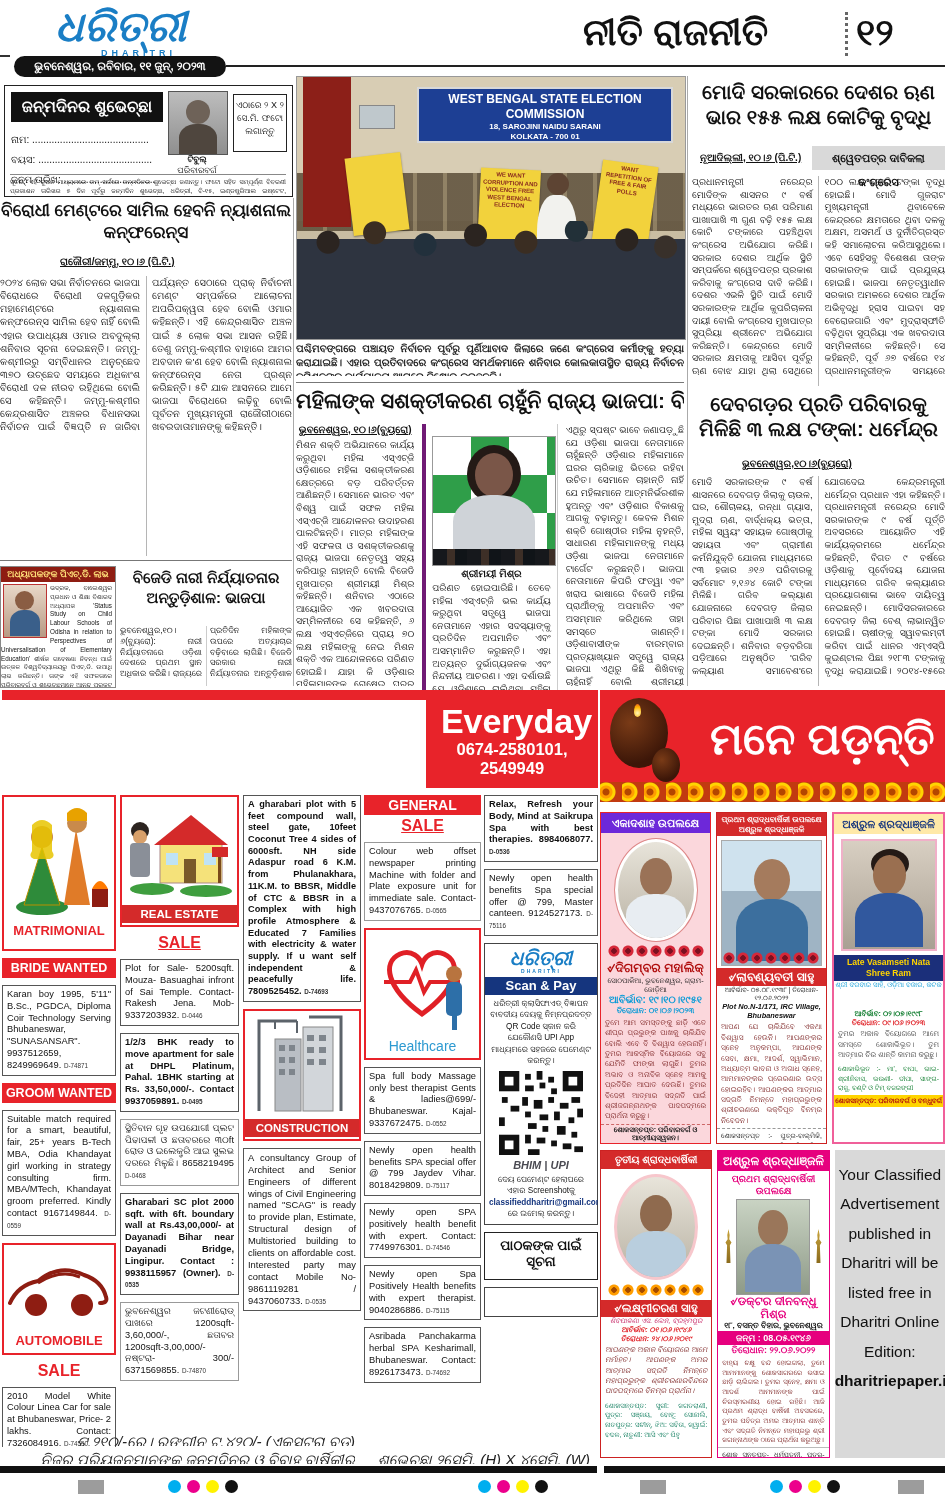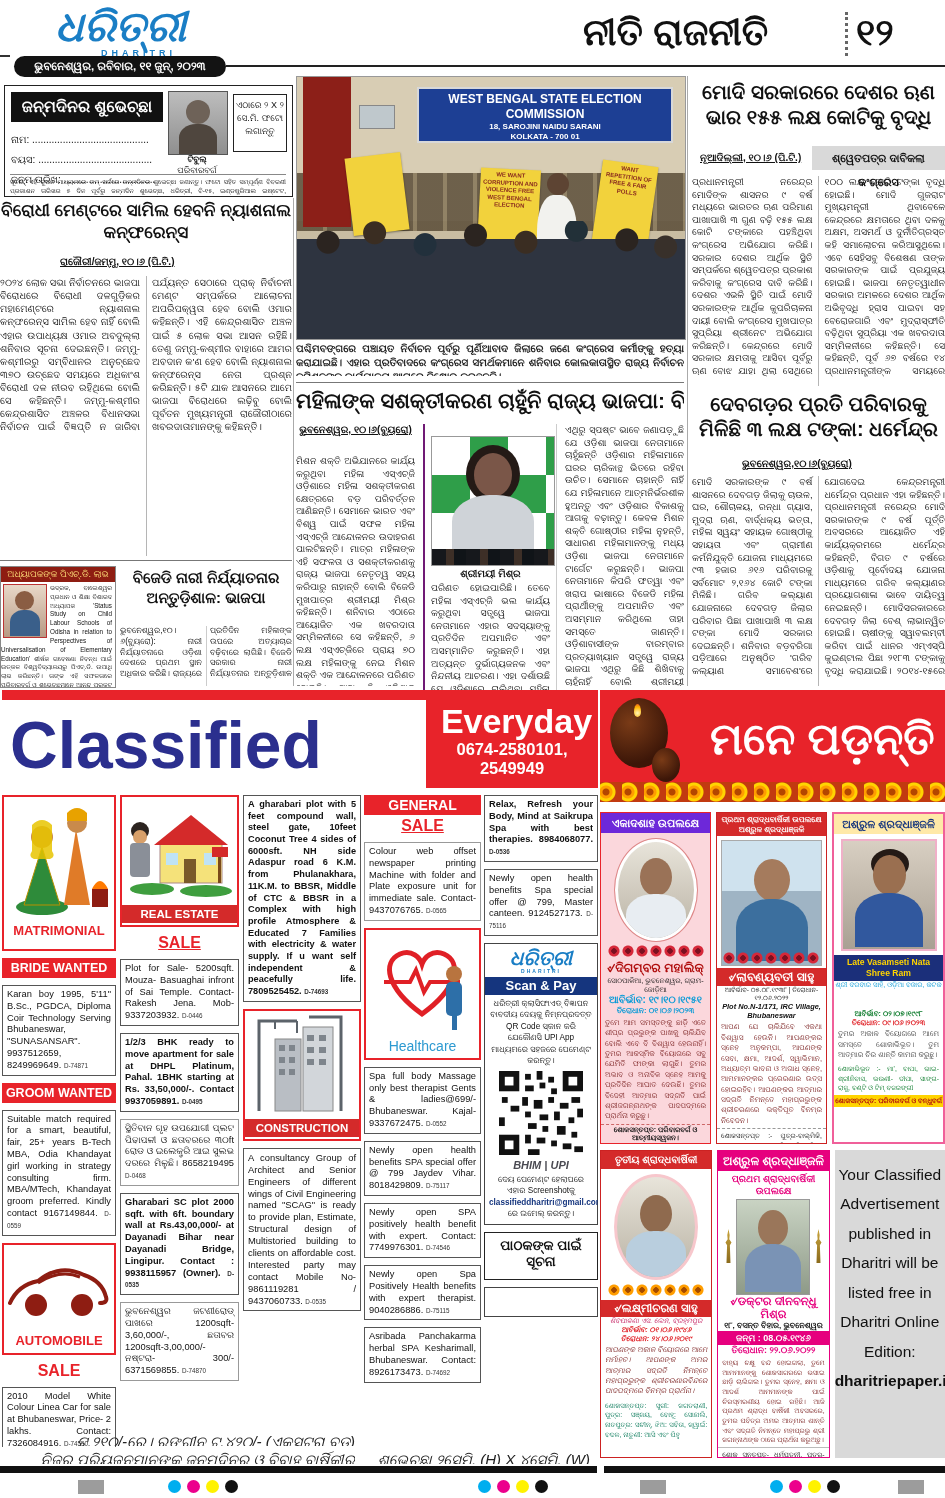--- a/index.html
+++ b/index.html
@@ -160,21 +160,21 @@
     <div class="abs bday-note" style="left:5px;top:88px;width:276px;height:19px;overflow:hidden;">ସୂଚନା: ଏହି କୁପନ ମାଧ୍ୟମରେ କମ୍ ଖର୍ଚ୍ଚରେ ଜନ୍ମଦିନର ଶୁଭେଚ୍ଛା ଜଣାନ୍ତୁ। ଫଟୋ ସହିତ ସମ୍ପୂର୍ଣ୍ଣ ବିବରଣୀ ପ୍ରକାଶନ ତାରିଖର ୫ ଦିନ ପୂର୍ବରୁ ଜନ୍ମଦିନ ଶୁଭେଚ୍ଛା, ଧରିତ୍ରୀ, ବି-୧୫, ଇଣ୍ଡଷ୍ଟ୍ରିଆଲ ଇଷ୍ଟେଟ, ଭୁବନେଶ୍ୱର-୧୦ ଠିକଣାରେ ପହଞ୍ଚିବା ଆବଶ୍ୟକ।</div>
   </div>
 
   <div class="abs headline-md c" style="left:0;top:200px;width:292px;height:52px;overflow:hidden;">ବିରୋଧୀ ମେଣ୍ଟରେ ସାମିଲ ହେବନି ନ୍ୟାଶନାଲ କନ୍ଫରେନ୍ସ</div>
   <div class="abs dateline" style="left:60px;top:256px;">ରାଜୌରୀ/ଜମ୍ମୁ, ୧୦।୬ (ପି.ଟି.)</div>
   <div class="abs body-txt twocol clip" style="left:0;top:276px;width:292px;height:280px;">୨୦୨୪ ଲୋକ ସଭା ନିର୍ବାଚନରେ ଭାଜପା ବିରୋଧରେ ବିରୋଧୀ ଦଳଗୁଡ଼ିକର ମହାମେଣ୍ଟରେ ନ୍ୟାଶନାଲ କନ୍ଫରେନ୍ସ ସାମିଲ ହେବ ନାହିଁ ବୋଲି ଏହାର ଉପାଧ୍ୟକ୍ଷ ଓମାର ଅବଦୁଲ୍ଲା ଶନିବାର ସୂଚନା ଦେଇଛନ୍ତି। ଜମ୍ମୁ-କଶ୍ମୀରରୁ ସମ୍ବିଧାନର ଅନୁଚ୍ଛେଦ ୩୭୦ ଉଚ୍ଛେଦ ସମୟରେ ଅଧିକାଂଶ ବିରୋଧୀ ଦଳ ନୀରବ ରହିଥିଲେ ବୋଲି ସେ କହିଛନ୍ତି। ଜମ୍ମୁ-କଶ୍ମୀର କେନ୍ଦ୍ରଶାସିତ ଅଞ୍ଚଳର ବିଧାନସଭା ନିର୍ବାଚନ ପାଇଁ ବିଜ୍ଞପ୍ତି ନ ଜାରିବା ପର୍ଯ୍ୟନ୍ତ ସେଠାରେ ପ୍ରାକ୍ ନିର୍ବାଚନୀ ମେଣ୍ଟ ସମ୍ପର୍କରେ ଆଲୋଚନା ଅପରିପକ୍ୱତା ହେବ ବୋଲି ଓମାର କହିଛନ୍ତି। ଏହି କେନ୍ଦ୍ରଶାସିତ ଅଞ୍ଚଳ ପାଇଁ ୫ ଲୋକ ସଭା ଆସନ ରହିଛି। ତେଣୁ ଜମ୍ମୁ-କଶ୍ମୀର ବାହାରେ ଆମର ଅବଦାନ କ'ଣ ହେବ ବୋଲି ନ୍ୟାଶନାଲ କନ୍ଫରେନ୍ସ ନେତା ପ୍ରଶ୍ନ କରିଛନ୍ତି। ୫ଟି ଯାକ ଆସନରେ ଆମେ ଭାଜପା ବିରୋଧରେ ଲଢ଼ିବୁ ବୋଲି ପୂର୍ବତନ ମୁଖ୍ୟମନ୍ତ୍ରୀ ରାଜୌରୀଠାରେ ଖବରଦାତାମାନଙ୍କୁ କହିଛନ୍ତି।</div>
 
   <div class="abs hline" style="left:0;top:560px;width:292px;"></div>
 
   <div class="abs clip" style="left:0;top:566px;width:114px;height:120px;border:1px solid #888;">
-    <div style="background:#8e1d12;color:#ffe27a;font-size:9px;font-weight:normal;text-align:center;line-height:15px;">ଅଧ୍ୟାପକଙ୍କ ପିଏଚ୍.ଡି. ଲାଭ</div>
+    <div style="background:#8e1d12;color:#ffe27a;font-size:9px;font-weight:bold;text-align:center;line-height:15px;">ଅଧ୍ୟାପକଙ୍କ ପିଏଚ୍.ଡି. ଲାଭ</div>
     <div style="float:left;width:42px;height:52px;margin:2px 3px 1px 2px;border:1px solid #b33;background:linear-gradient(180deg,#e8d8c8,#b89a84);position:relative;">
       <div class="abs" style="left:11px;top:6px;width:19px;height:19px;border-radius:50%;background:#8a5d43;"></div>
       <div class="abs" style="left:6px;top:25px;width:30px;height:26px;border-radius:45% 45% 0 0;background:#3a5f8a;"></div>
     </div>
     <div class="j" style="font-size:6.3px;line-height:1.4;padding:2px 3px 0 0;">ଭଦ୍ରକ, ବାଲେଶ୍ୱର ପ୍ରଧାନ ଓ ଶିକ୍ଷା ବିଶାରଦ ଅଧ୍ୟାପକ 'Status Study on Child Labour Schools of Odisha in relation to Perspectives of Universalisation of Elementary Education' ଶୀର୍ଷକ ଗବେଷଣା ନିବନ୍ଧ ପାଇଁ ଉତ୍କଳ ବିଶ୍ୱବିଦ୍ୟାଳୟରୁ ପିଏଚ୍.ଡି. ଉପାଧି ଲାଭ କରିଛନ୍ତି। ତାଙ୍କ ଏହି ସଫଳତାରେ ପରିବାରବର୍ଗ ଓ ଶୁଭେଚ୍ଛୁମାନେ ଆନନ୍ଦ ପ୍ରକଟ କରିଛନ୍ତି।</div>
   </div>
 
   <div class="abs headline-sm c clip" style="left:120px;top:568px;width:172px;height:56px;">ବିଜେଡି ନାରୀ ନିର୍ଯ୍ୟାତନାର ଅନ୍ତୁଡ଼ିଶାଳ: ଭାଜପା</div>
   <div class="abs clip j" style="left:120px;top:626px;width:172px;height:60px;font-size:8.2px;line-height:1.32;column-count:2;column-gap:8px;column-rule:1px solid #ccc;">ଭୁବନେଶ୍ୱର,୧୦।୬(ବ୍ୟୁରୋ): ନାରୀ ନିର୍ଯ୍ୟାତନାରେ ଓଡ଼ିଶା ଦେଶରେ ପ୍ରଥମ ସ୍ଥାନ ଅଧିକାର କରିଛି। ରାଜ୍ୟରେ ପ୍ରତିଦିନ ମହିଳାଙ୍କ ଉପରେ ଅତ୍ୟାଚାର ବଢ଼ିବାରେ ଲାଗିଛି। ବିଜେଡି ସରକାର ନାରୀ ନିର୍ଯ୍ୟାତନାର ଅନ୍ତୁଡ଼ିଶାଳ ପାଲଟିଛି ବୋଲି ଭାଜପା ଅଭିଯୋଗ କରିଛି। ମହିଳାଙ୍କ ସୁରକ୍ଷା ଦେବାରେ ରାଜ୍ୟ ସରକାର ସମ୍ପୂର୍ଣ୍ଣ ବିଫଳ ହୋଇଥିବା ଦଳ ପକ୍ଷରୁ କୁହାଯାଇଛି।</div>
 
@@ -196,24 +196,24 @@
     <div class="abs" style="left:240px;top:118px;width:40px;height:90px;border-radius:40% 40% 0 0;background:#f2f2ee;"></div>
     <div class="abs" style="left:250px;top:96px;width:22px;height:22px;border-radius:50%;background:#5d4433;"></div>
     <div class="crowd"></div>
   </div>
   <div class="abs caption clip" style="left:296px;top:342px;width:388px;height:34px;">ପଶ୍ଚିମବଙ୍ଗରେ ପଞ୍ଚାୟତ ନିର୍ବାଚନ ପୂର୍ବରୁ ପୂର୍ଣିଆବାଦ ଜିଲାରେ ଜଣେ କଂଗ୍ରେସ କର୍ମୀଙ୍କୁ ହତ୍ୟା କରାଯାଇଛି। ଏହାର ପ୍ରତିବାଦରେ କଂଗ୍ରେସ ସମର୍ଥକମାନେ ଶନିବାର କୋଲକାତାସ୍ଥିତ ରାଜ୍ୟ ନିର୍ବାଚନ କମିଶନଙ୍କ କାର୍ଯ୍ୟାଳୟ ଆଗରେ ବିକ୍ଷୋଭ କରୁଛନ୍ତି।</div>
   <div class="abs hline" style="left:296px;top:382px;width:388px;"></div>
 
   <div class="abs headline-lg clip" style="left:296px;top:388px;width:388px;height:30px;white-space:nowrap;">ମହିଳାଙ୍କ ସଶକ୍ତୀକରଣ ଚାହୁଁନି ରାଜ୍ୟ ଭାଜପା: ବିଜେଡି</div>
   <div class="abs" style="left:296px;top:424px;width:388px;height:262px;display:flex;gap:8px;">
     <div class="w-col clip" style="height:262px;">
-      <div class="dateline" style="text-align:center;margin-bottom:19px;">ଭୁବନେଶ୍ୱର, ୧୦।୬(ବ୍ୟୁରୋ)</div>
+      <div class="dateline" style="text-align:center;margin-bottom:3px;">ଭୁବନେଶ୍ୱର, ୧୦।୬(ବ୍ୟୁରୋ)</div>
       <div class="body-txt" style="font-size:9.4px;">ମିଶନ ଶକ୍ତି ଅଭିଯାନରେ କାର୍ଯ୍ୟ କରୁଥିବା ମହିଳା ଏସ୍ଏଚ୍ଜି ଓଡ଼ିଶାରେ ମହିଳା ସଶକ୍ତୀକରଣ କ୍ଷେତ୍ରରେ ବଡ଼ ପରିବର୍ତ୍ତନ ଆଣିଛନ୍ତି। ସେମାନେ ଭାରତ ଏବଂ ବିଶ୍ୱ ପାଇଁ ସଫଳ ମହିଳା ଏସ୍ଏଚ୍ଜି ଆନ୍ଦୋଳନର ଉଦାହରଣ ପାଲଟିଛନ୍ତି। ମାତ୍ର ମହିଳାଙ୍କ ଏହି ସଫଳତା ଓ ସଶକ୍ତୀକରଣକୁ ରାଜ୍ୟ ଭାଜପା ନେତୃତ୍ୱ ସହ୍ୟ କରିପାରୁ ନାହାନ୍ତି ବୋଲି ବିଜେଡି ମୁଖପାତ୍ର ଶ୍ରୀମୟୀ ମିଶ୍ର କହିଛନ୍ତି। ଶନିବାର ଏଠାରେ ଆୟୋଜିତ ଏକ ଖବରଦାତା ସମ୍ମିଳନୀରେ ସେ କହିଛନ୍ତି, ୬ ଲକ୍ଷ ଏସ୍ଏଚ୍ଜିରେ ପ୍ରାୟ ୭୦ ଲକ୍ଷ ମହିଳାଙ୍କୁ ନେଇ ମିଶନ ଶକ୍ତି ଏକ ଆନ୍ଦୋଳନରେ ପରିଣତ ହୋଇଛି। ଯାହା କି ଓଡ଼ିଶାର ମହିଳାମାନଙ୍କୁ ରୋଷେଇ ଘରର ଚାରିକାନ୍ଥରୁ ବାହାର କରାଇ ସମାଜ ପରିବର୍ତ୍ତନକାରୀରେ</div>
     </div>
-    <div class="w-col clip" style="height:262px;border-left:2px solid #701a75;border-right:1px solid #ccc;padding:12px 6px;">
+    <div class="w-col clip" style="height:262px;border-left:4px solid #701a75;border-right:1px solid #ccc;padding:12px 6px;">
       <div class="press-photo" style="width:122px;height:128px;">
         <div class="ph-hair" style="left:34px;top:8px;width:54px;height:58px;"></div>
         <div class="ph-head" style="left:42px;top:16px;width:38px;height:44px;"></div>
         <div class="ph-torso" style="left:20px;top:58px;width:82px;height:58px;"></div>
         <div class="mic-strip"></div>
       </div>
       <div class="c b" style="font-size:10px;margin:2px 0;">ଶ୍ରୀମୟୀ ମିଶ୍ର</div>
       <div class="body-txt" style="font-size:9.4px;">ପରିଣତ ହୋଇପାରିଛି। ତେବେ ମହିଳା ଏସ୍ଏଚ୍ଜି ଭଲ କାର୍ଯ୍ୟ କରୁଥିବା ସତ୍ତ୍ୱେ ଭାଜପା ନେତାମାନେ ଏହାର ସଦସ୍ୟାଙ୍କୁ ପ୍ରତିଦିନ ଅପମାନିତ ଏବଂ ଅସମ୍ମାନିତ କରୁଛନ୍ତି। ଏହା ଅତ୍ୟନ୍ତ ଦୁର୍ଭାଗ୍ୟଜନକ ଏବଂ ନିନ୍ଦନୀୟ ଆଚରଣ। ଏହା ଦର୍ଶାଉଛି ଯେ ଓଡ଼ିଶାରେ ଚାଲିଥିବା ମହିଳା ସଶକ୍ତୀକରଣ ପ୍ରୟାସ ପ୍ରତି ସେମାନେ ଅସହିଷ୍ଣୁ ହୋଇପଡ଼ିଛନ୍ତି।</div>
     </div>
     <div class="w-col clip" style="height:262px;">
@@ -225,21 +225,20 @@
   <div class="abs dateline" style="left:700px;top:152px;">ନୂଆଦିଲ୍ଲୀ, ୧୦।୬ (ପି.ଟି.)</div>
   <div class="abs kicker" style="left:812px;top:146px;width:133px;height:24px;font-size:11px;">ଶ୍ୱେତପତ୍ର ଦାବିକଲା କଂଗ୍ରେସ</div>
   <div class="abs body-txt twocol clip" style="left:692px;top:176px;width:253px;height:210px;font-size:9.4px;">ପ୍ରଧାନମନ୍ତ୍ରୀ ନରେନ୍ଦ୍ର ମୋଦିଙ୍କ ଶାସନର ୯ ବର୍ଷ ମଧ୍ୟରେ ଭାରତର ଋଣ ପରିମାଣ ପାଖାପାଖି ୩ ଗୁଣ ବଢ଼ି ୧୫୫ ଲକ୍ଷ କୋଟି ଟଙ୍କାରେ ପହଞ୍ଚିଥିବା କଂଗ୍ରେସ ଅଭିଯୋଗ କରିଛି। ସରକାର ଦେଶର ଆର୍ଥିକ ସ୍ଥିତି ସମ୍ପର୍କରେ ଶ୍ୱେତପତ୍ର ପ୍ରକାଶ କରିବାକୁ କଂଗ୍ରେସ ଦାବି କରିଛି। ଦେଶର ଏଭଳି ସ୍ଥିତି ପାଇଁ ମୋଦି ସରକାରଙ୍କ ଆର୍ଥିକ କୁପରିଚାଳନା ଦାୟୀ ବୋଲି କଂଗ୍ରେସ ମୁଖପାତ୍ର ସୁପ୍ରିୟା ଶ୍ରୀନେଟ ଅଭିଯୋଗ କରିଛନ୍ତି। କେନ୍ଦ୍ରରେ ମୋଦି ସରକାର କ୍ଷମତାକୁ ଆସିବା ପୂର୍ବରୁ ଋଣ ବୋଝ ଯାହା ଥିଲା ସେଥିରେ ୧୦୦ ଲକ୍ଷ କୋଟି ଟଙ୍କା ବୃଦ୍ଧି ହୋଇଛି। ମୋଦି ଗୁଜରାଟ ମୁଖ୍ୟମନ୍ତ୍ରୀ ଥିବାବେଳେ କେନ୍ଦ୍ରରେ କ୍ଷମତାରେ ଥିବା ଦଳକୁ ଅକ୍ଷମ, ଅସମର୍ଥ ଓ ଦୁର୍ନୀତିଗ୍ରସ୍ତ କହି ସମାଲୋଚନା କରିଆସୁଥିଲେ। ଏବେ ସେହିସବୁ ବିଶେଷଣ ତାଙ୍କ ସରକାରଙ୍କ ପାଇଁ ପ୍ରଯୁଜ୍ୟ ହୋଇଛି। ଭାଜପା ନେତୃତ୍ୱାଧୀନ ସରକାର ଅମଳରେ ଦେଶର ଆର୍ଥିକ ଅଭିବୃଦ୍ଧି ହ୍ରାସ ପାଇବା ସହ ବେରୋଜଗାରି ଏବଂ ମୁଦ୍ରାସ୍ଫୀତି ବଢ଼ିଥିବା ସୁପ୍ରିୟା ଏକ ଖବରଦାତା ସମ୍ମିଳନୀରେ କହିଛନ୍ତି। ସେ କହିଛନ୍ତି, ପୂର୍ବ ୬୭ ବର୍ଷରେ ୧୪ ପ୍ରଧାନମନ୍ତ୍ରୀଙ୍କ ସମୟରେ ଦେଶର ଋଣ ପରିମାଣ ୫୫ ଲକ୍ଷ କୋଟି ଟଙ୍କା ଥିବାବେଳେ କେବଳ ମୋଦିଙ୍କ ସମୟରେ ଏହା ୧୦୦ ଲକ୍ଷ କୋଟି ବୃଦ୍ଧି ପାଇଛି ବୋଲି ସେ କହିଛନ୍ତି।</div>
 
   <div class="abs headline-lg c clip" style="left:692px;top:392px;width:253px;height:62px;font-size:20px;">ଦେବଗଡ଼ର ପ୍ରତି ପରିବାରକୁ ମିଳିଛି ୩ ଲକ୍ଷ ଟଙ୍କା: ଧର୍ମେନ୍ଦ୍ର</div>
   <div class="abs dateline" style="left:742px;top:458px;">ଭୁବନେଶ୍ୱର,୧୦।୬(ବ୍ୟୁରୋ)</div>
   <div class="abs body-txt twocol clip" style="left:692px;top:476px;width:253px;height:210px;font-size:9.4px;">ମୋଦି ସରକାରଙ୍କ ୯ ବର୍ଷ ଶାସନରେ ଦେବଗଡ଼ ଜିଲାକୁ ଚାଉଳ, ଘର, ଶୌଚାଳୟ, ରନ୍ଧା ଗ୍ୟାସ, ମୁଦ୍ରା ଋଣ, ବାର୍ଦ୍ଧକ୍ୟ ଭତ୍ତା, ମହିଳା ସ୍ୱୟଂ ସହାୟକ ଗୋଷ୍ଠୀକୁ ସହାୟତା ଏବଂ ଗ୍ରାମୀଣ କର୍ମନିଯୁକ୍ତି ଯୋଜନା ମାଧ୍ୟମରେ ୯୩ ହଜାର ୬୧୬ ପରିବାରକୁ ସର୍ବମୋଟ ୨,୧୬୪ କୋଟି ଟଙ୍କା ମିଳିଛି। ଗରିବ କଲ୍ୟାଣ ଯୋଜନାରେ ଦେବଗଡ଼ ଜିଲାର ପରିବାର ପିଛା ପାଖାପାଖି ୩ ଲକ୍ଷ ଟଙ୍କା ମୋଦି ସରକାର ଦେଇଛନ୍ତି। ଶନିବାର ବଡ଼ବରିଗା ପଡ଼ିଆରେ ଅନୁଷ୍ଠିତ 'ଗରିବ କଲ୍ୟାଣ ସମାବେଶ'ରେ ଯୋଗଦେଇ କେନ୍ଦ୍ରମନ୍ତ୍ରୀ ଧର୍ମେନ୍ଦ୍ର ପ୍ରଧାନ ଏହା କହିଛନ୍ତି। ପ୍ରଧାନମନ୍ତ୍ରୀ ନରେନ୍ଦ୍ର ମୋଦି ସରକାରଙ୍କ ୯ ବର୍ଷ ପୂର୍ତ୍ତି ଅବସରରେ ଆୟୋଜିତ ଏହି କାର୍ଯ୍ୟକ୍ରମରେ ଧର୍ମେନ୍ଦ୍ର କହିଛନ୍ତି, ବିଗତ ୯ ବର୍ଷରେ ଓଡ଼ିଶାକୁ ପୂର୍ବୋଦୟ ଯୋଜନା ମାଧ୍ୟମରେ ଗରିବ କଲ୍ୟାଣର ପ୍ରୟୋଗଶାଳା ଭାବେ ଦାୟିତ୍ୱ ନେଇଛନ୍ତି। ମୋଦିସରକାରରେ ଦେବଗଡ଼ ଜିଲା ବେଶ୍ ଲାଭାନ୍ୱିତ ହୋଇଛି। ଚାଷୀଙ୍କୁ ସ୍ୱାବଲମ୍ବୀ କରିବା ପାଇଁ ଧାନର ଏମ୍ଏସ୍ପି କୁଇଣ୍ଟାଲ ପିଛା ୨୧୮୩ ଟଙ୍କାକୁ ବୃଦ୍ଧି କରାଯାଇଛି। ୨୦୧୪-୧୫ରେ ଧାନର ଏମ୍ଏସ୍ପି କୁଇଣ୍ଟାଲ ପିଛା ୧୩୬୦ ଟଙ୍କା ଥିବାବେଳେ ମୋଦି ସରକାରରେ ୨ ଗୁଣା ଏମ୍ଏସ୍ପି ବୃଦ୍ଧି ପାଇଛି। ଗରିବ କଲ୍ୟାଣ ଅନ୍ନ ଯୋଜନାରେ ଦେବଗଡ଼ର ୨.୬୩ ଲକ୍ଷ ହିତାଧିକାରୀଙ୍କୁ ୫୬୮ କୋଟି ଟଙ୍କା ମୂଲ୍ୟର ଚାଉଳ ପ୍ରଦାନ କରାଯାଇଛି। ପ୍ରଧାନମନ୍ତ୍ରୀ ଆବାସ ଯୋଜନାରେ ଗ୍ରାମାଞ୍ଚଳ ଓ ସହର ପାଇଁ ମୋଟ ୨୨୩ କୋଟି ଟଙ୍କାର ପ୍ରାୟ ୧୬ ହଜାର ଘର ପ୍ରଦାନ କରାଯାଇଛି ବୋଲି ଧର୍ମେନ୍ଦ୍ର କହିଛନ୍ତି।</div>
 
   <div class="abs red" style="left:2px;top:690px;width:596px;height:10px;"></div>
   <div class="abs" style="left:2px;top:700px;width:596px;height:88px;background:#fff;">
-    <div class="abs clsf-title" style="left:8px;top:12px;">Classified</div>
     <div class="abs red" style="left:424px;top:0;width:172px;height:88px;padding-top:4px;box-sizing:border-box;text-align:center;">
       <div class="everyday">Everyday</div>
       <div class="phones">0674-2580101, 2549949</div>
     </div>
   </div>
 
   <div class="abs mane clip" style="left:600px;top:690px;width:345px;height:112px;text-align:center;">
     <div class="diya" style="left:10px;top:8px;width:58px;height:70px;"></div>
     <div class="flame" style="left:34px;top:14px;"></div>
     <div class="diya" style="left:52px;top:58px;width:28px;height:34px;"></div>

